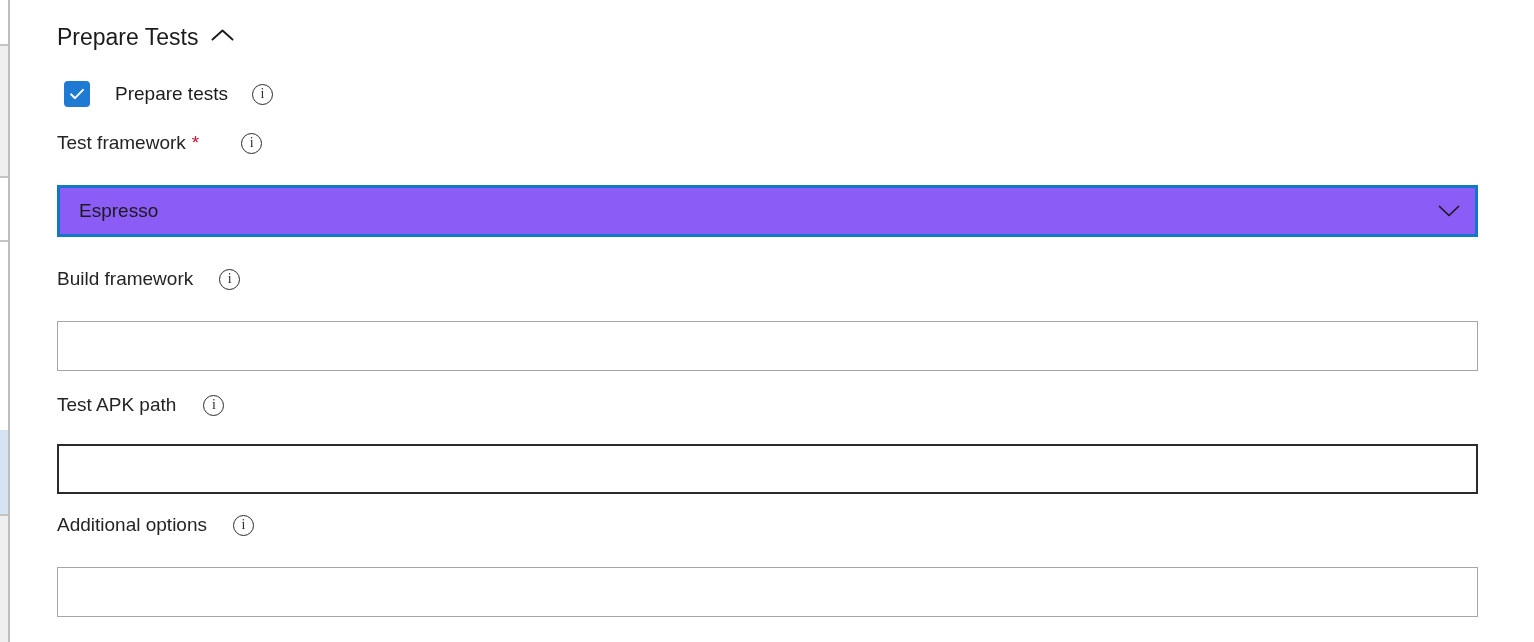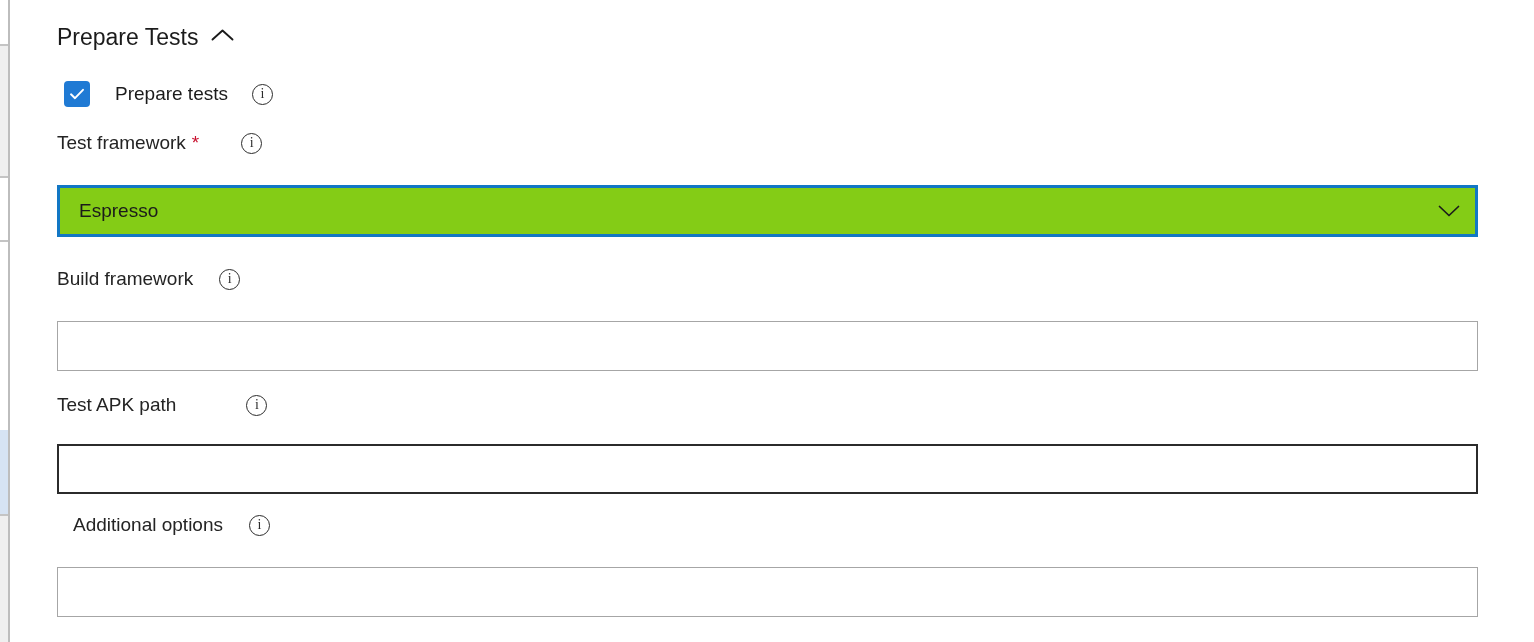--- a/index.html
+++ b/index.html
@@ -185,21 +185,21 @@
 
   
   .select-box {
     position: absolute;
     left: 0;
     top: 185px;
     width: 1421px;
     height: 52px;
     box-sizing: border-box;
     border: 3px solid #1277c4;
-    background: #84cc16;
+    background: #8b5cf6;
     display: flex;
     align-items: center;
     cursor: pointer;
   }
   .select-value {
     font-size: 19px;
     color: #1b1b1b;
     padding-left: 19px;
     flex: 1;
     white-space: nowrap;
@@ -268,32 +268,32 @@
     <span>Build framework</span>
     <div class="info-icon" style="margin-left:26px;">
         <span>i</span>
       </div>
   </div>
 
   <div class="input-box border-grey" style="top:321px; height:50px;">
     <input type="text" value="" placeholder="" style="">
   </div>
 
-  <div class="field-label" style="left:0; top:393px;gap:43px;">
+  <div class="field-label" style="left:0; top:393px;">
     <span>Test APK path</span>
     <div class="info-icon" style="margin-left:27px;">
         <span>i</span>
       </div>
   </div>
 
   <div class="input-box border-dark" style="top:444px; height:50px;">
     <input type="text" value="" placeholder="" style="">
   </div>
 
-  <div class="field-label" style="left:16px; top:513px;">
+  <div class="field-label" style="left:0; top:513px;">
     <span>Additional options</span>
     <div class="info-icon" style="margin-left:26px;">
         <span>i</span>
       </div>
   </div>
 
   <div class="input-box border-grey" style="top:567px; height:50px;">
     <input type="text" value="" placeholder="" style="">
   </div>
 

